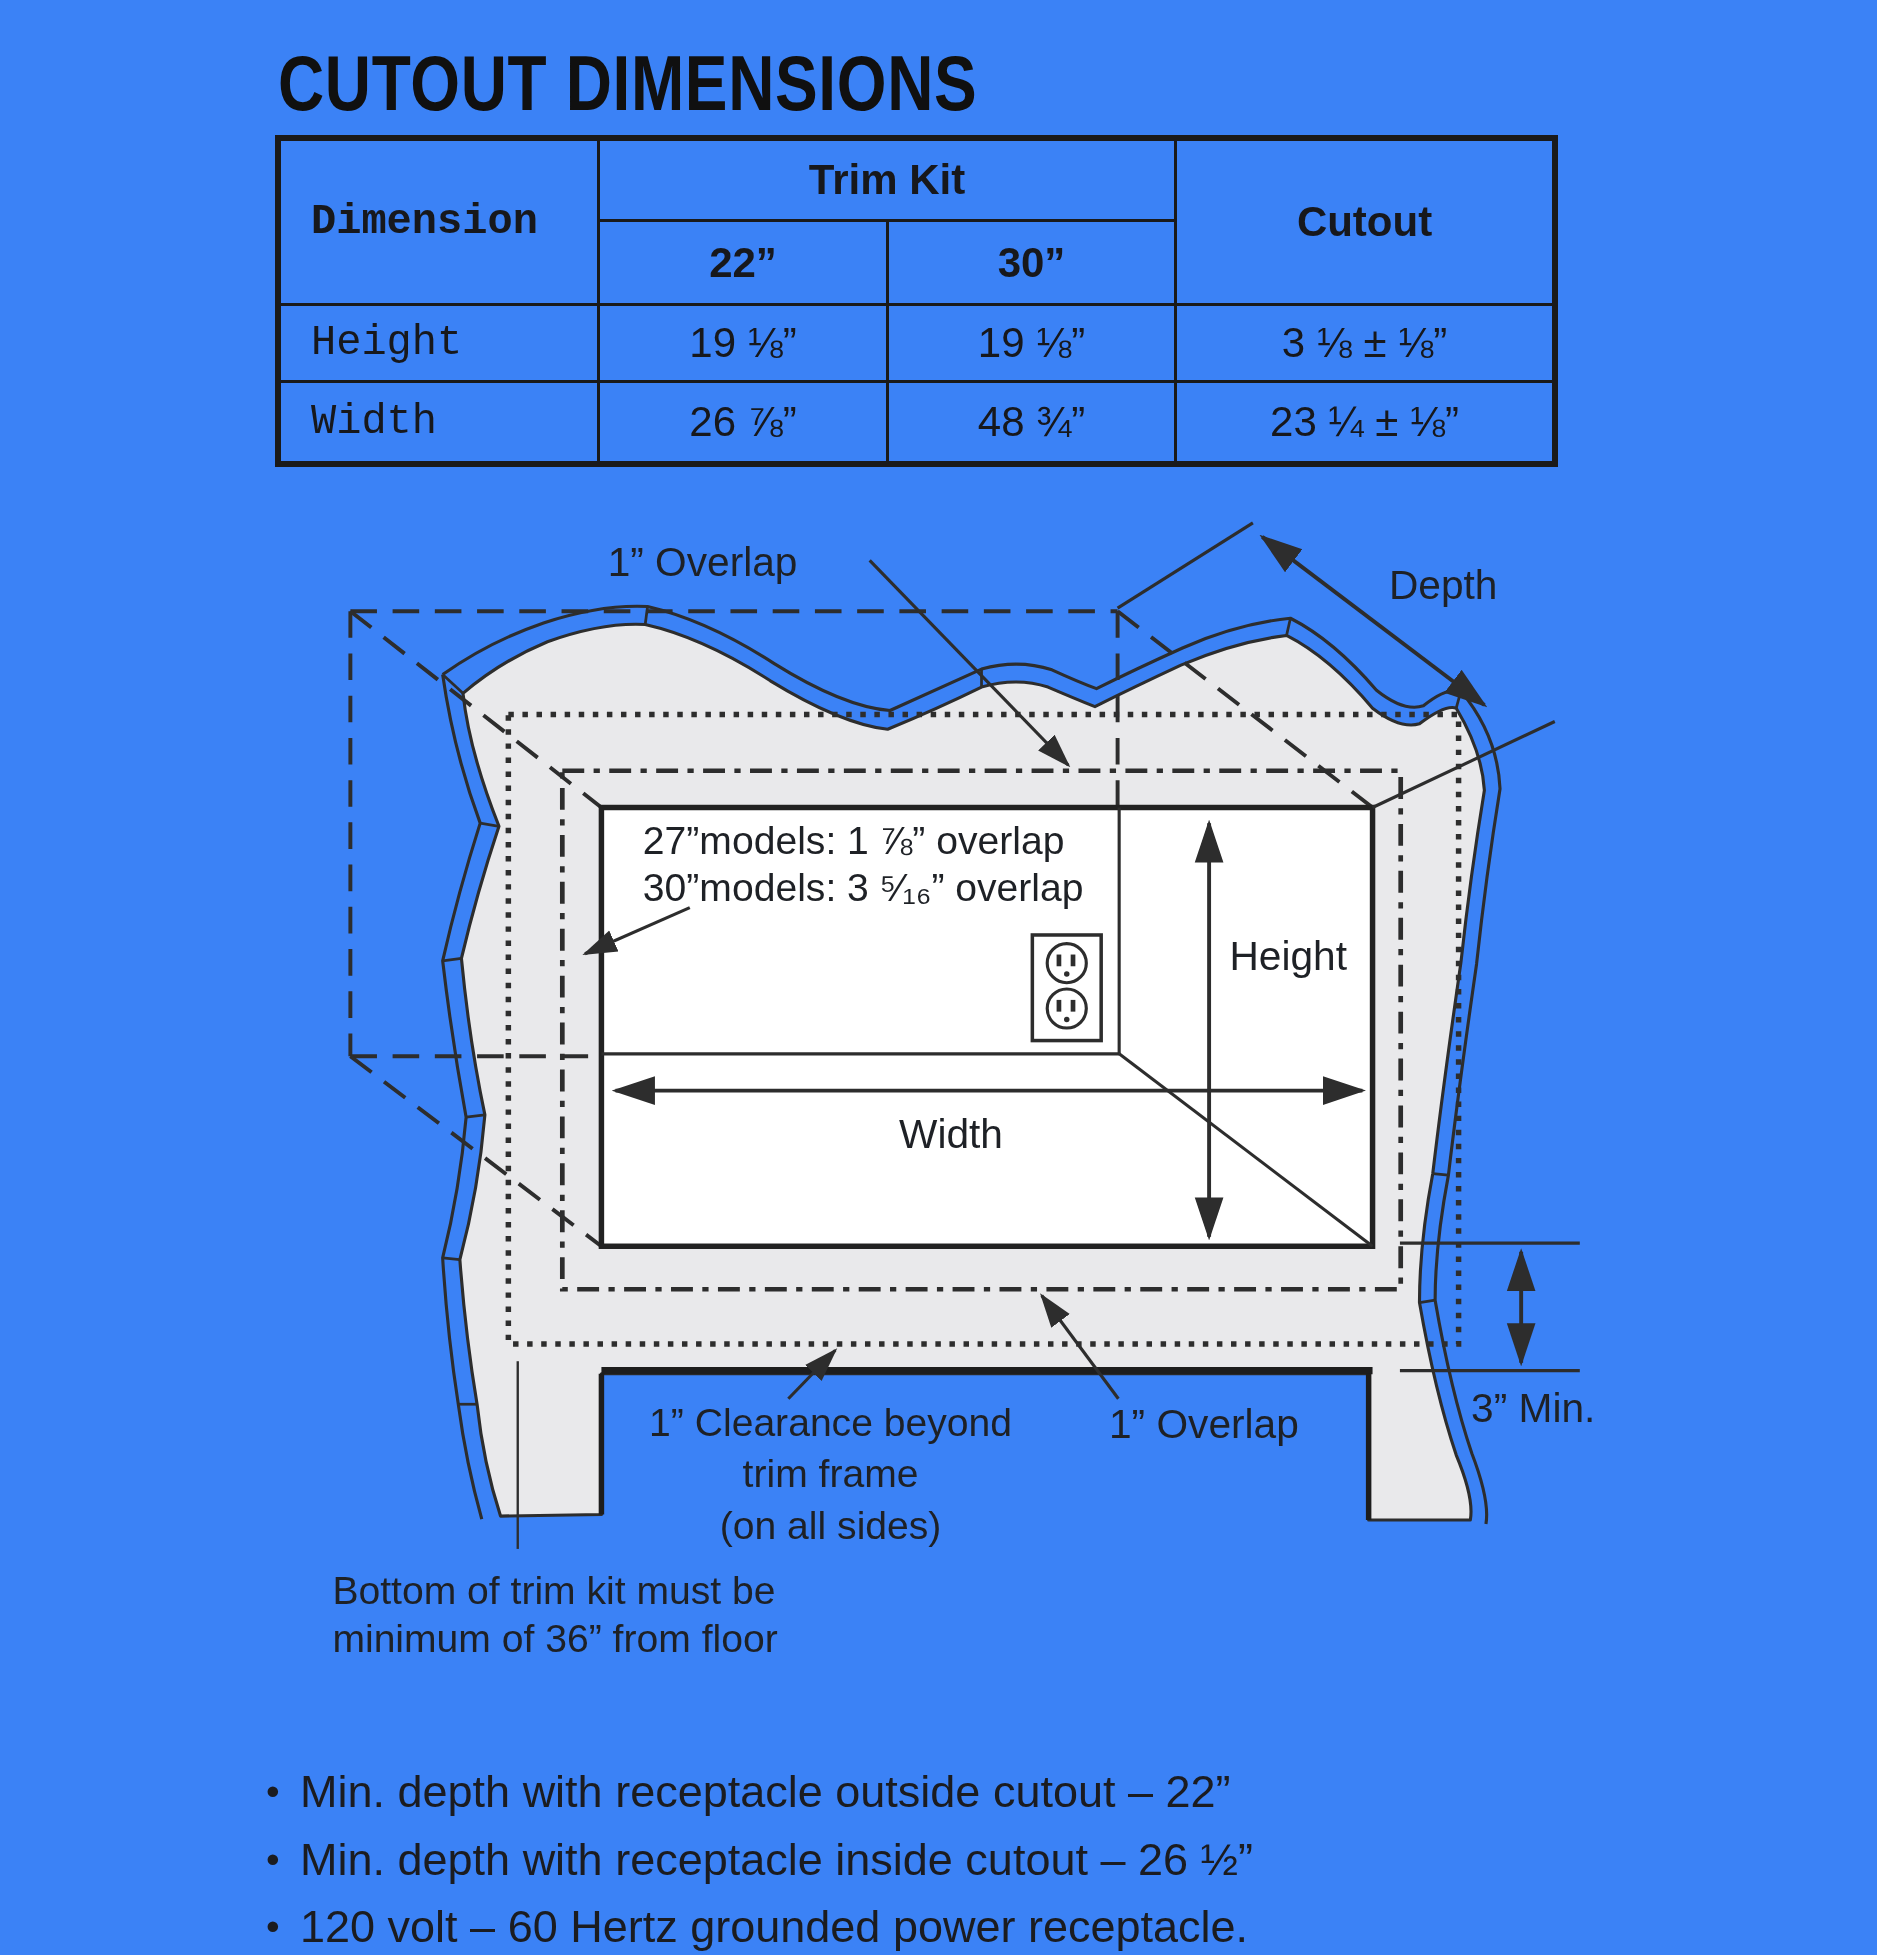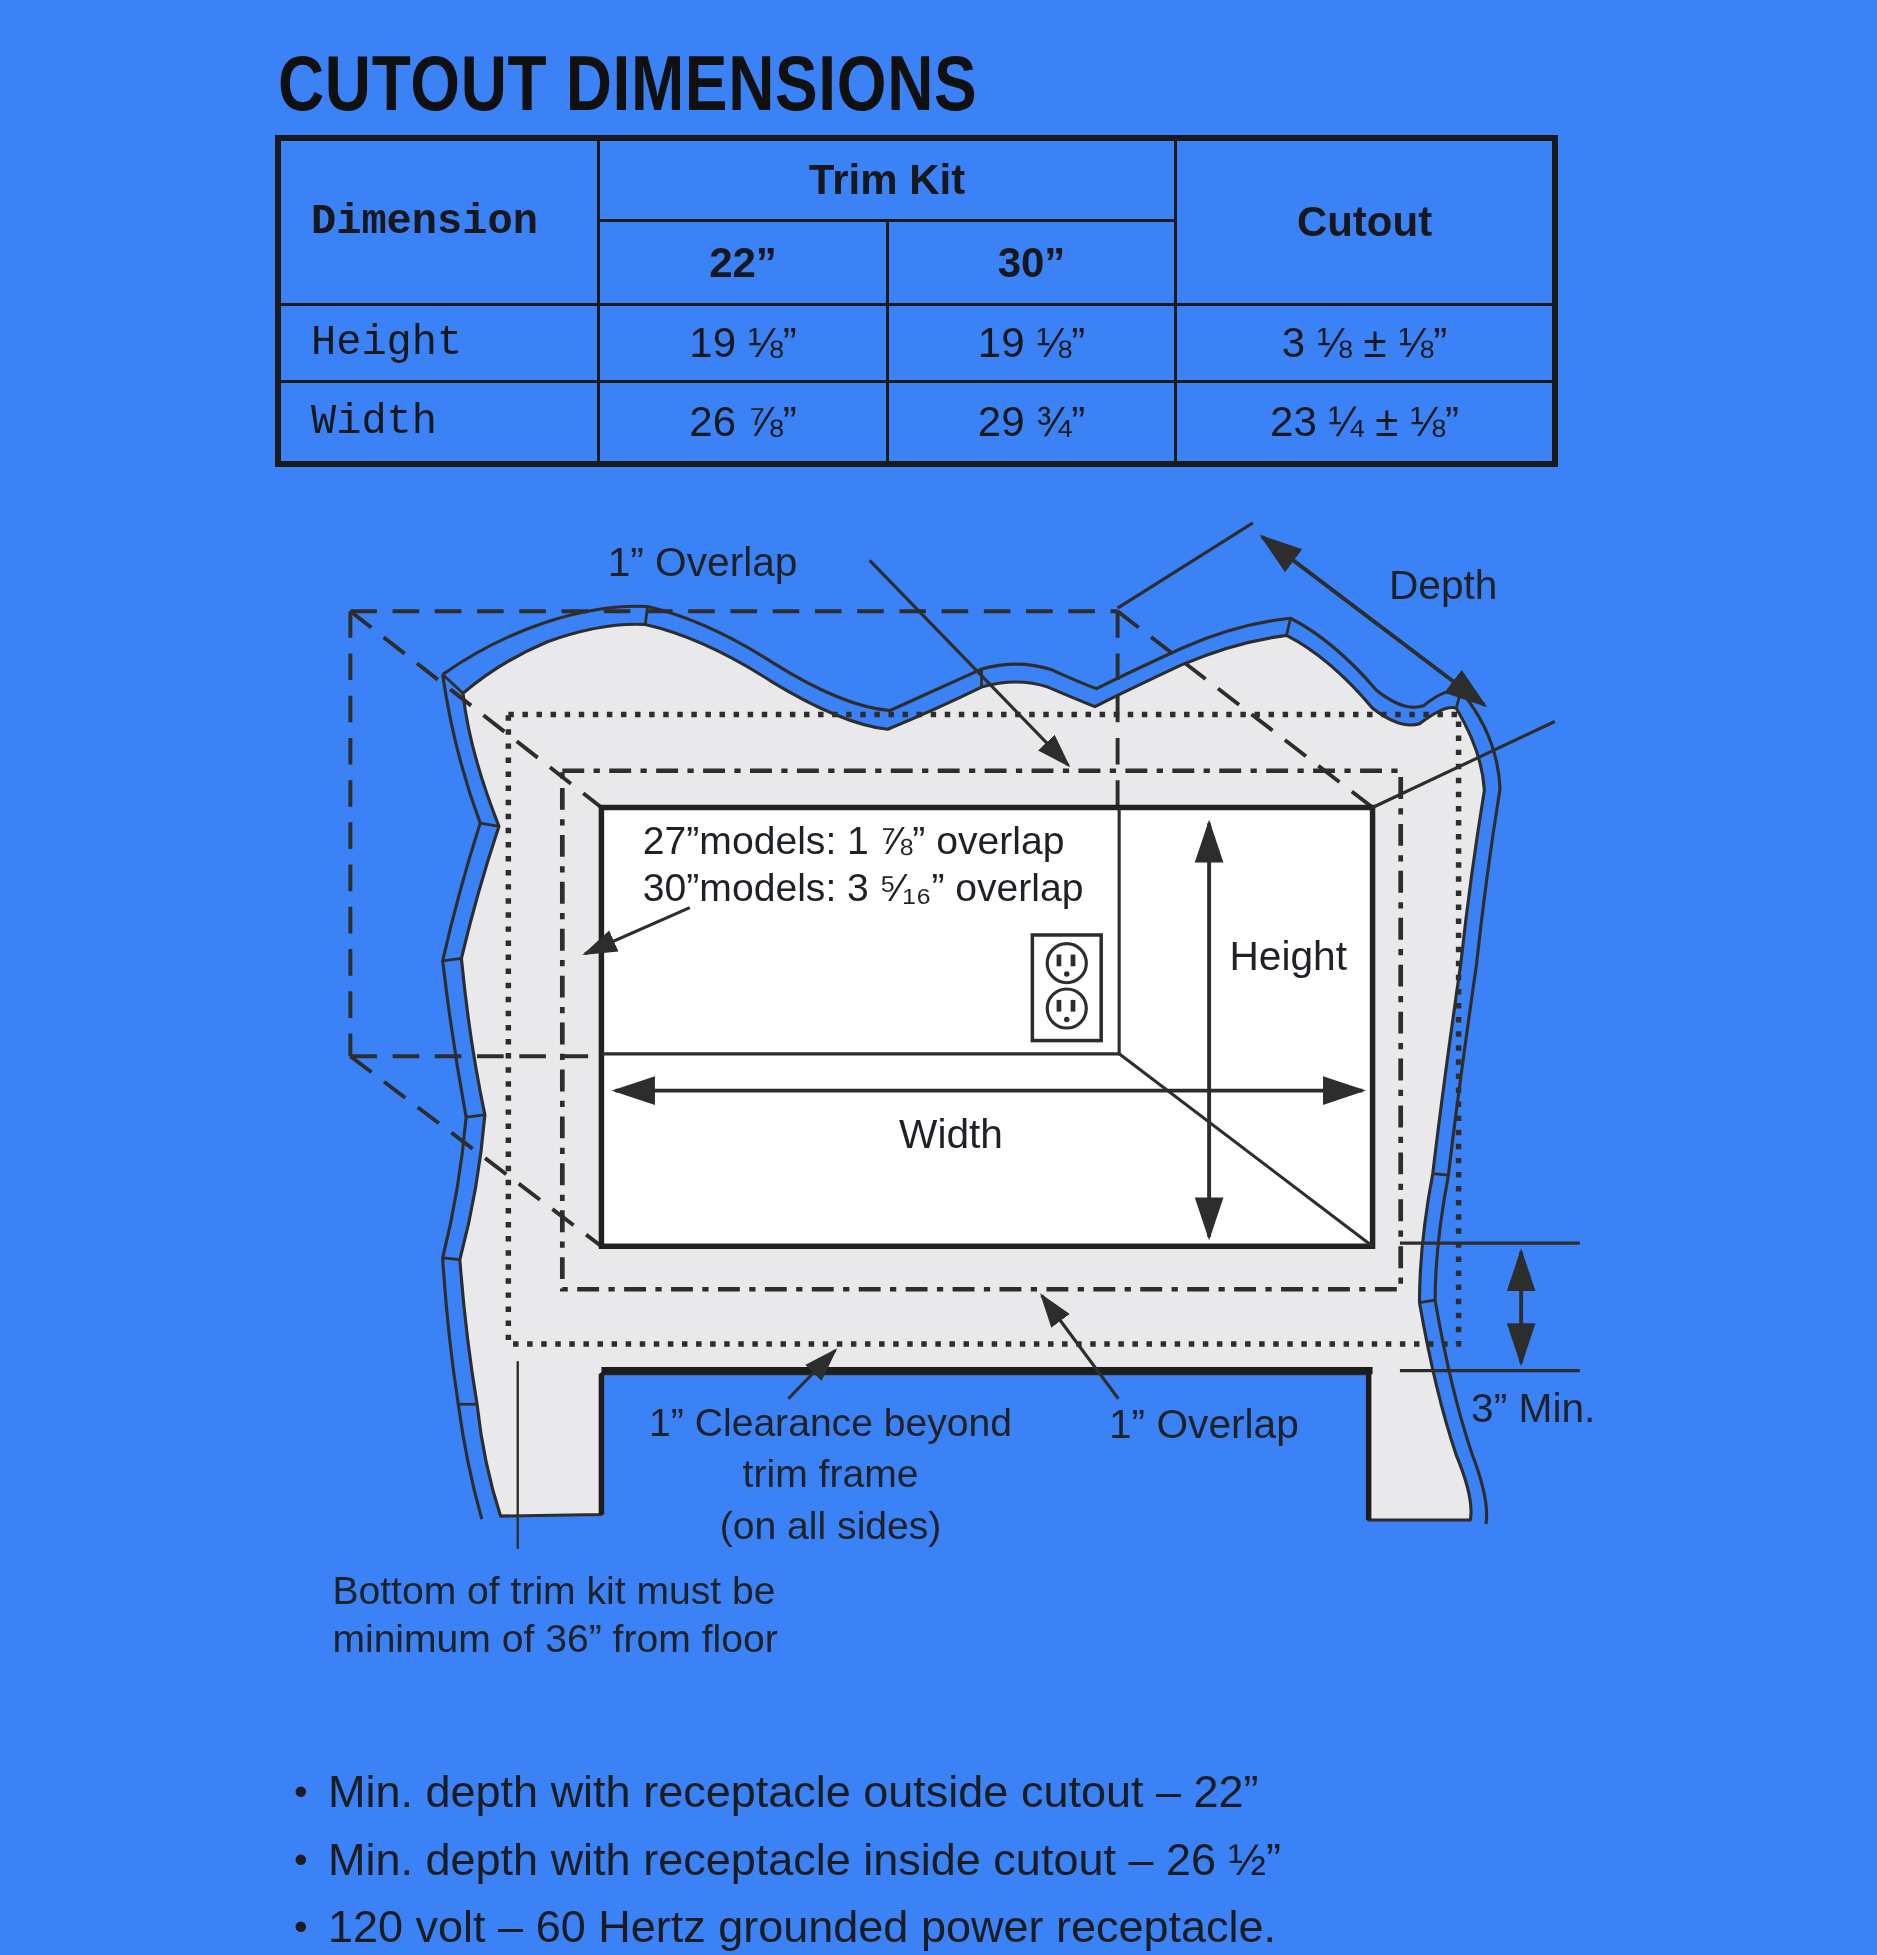--- a/index.html
+++ b/index.html
@@ -17,21 +17,21 @@
   table.dims{
     border-collapse:collapse;width:100%;height:100%;table-layout:fixed;
     font-size:42px;color:#17181c;
   }
   table.dims td{
     border:3.9px solid #1a1a1a;text-align:center;vertical-align:middle;padding:0;
   }
   table.dims{border:3.1px solid #1a1a1a;outline:3.1px solid #1a1a1a;outline-offset:-0.8px;}
   table.dims td.lbl{text-align:left;padding-left:30px;font-family:Liberation Mono, monospace;}
   table.dims td.hdr{font-weight:bold;}
-  .bullet-line{position:absolute;left:294px;font-size:45px;color:#1b1c20;white-space:nowrap;}
+  .bullet-line{position:absolute;left:266px;font-size:45px;color:#1b1c20;white-space:nowrap;}
   .bullet-line .dot{display:inline-block;width:34px;font-size:39px;vertical-align:1.6px;}
 </style>
 </head>
 <body>
 
 <div id="page">
 
   <div id="page-title">CUTOUT DIMENSIONS</div>
 
   <div id="dim-table-wrap">
@@ -54,21 +54,21 @@
       </tr>
       <tr style="height:77px">
         <td class="lbl">Height</td>
         <td>19 ⅛”</td>
         <td>19 ⅛”</td>
         <td>3 ⅛ ± ⅛”</td>
       </tr>
       <tr style="height:81px">
         <td class="lbl">Width</td>
         <td>26 ⅞”</td>
-        <td>29 ¾”</td>
+        <td>48 ¾”</td>
         <td>23 ¼ ± ⅛”</td>
       </tr>
     </tbody>
       </table>
   </div>
 
   <svg id="diagram-svg" width="1877" height="1956" viewBox="0 0 2400 2500">
     <defs>
       <marker id="arr" viewBox="0 0 12 8" refX="11" refY="4" markerWidth="11" markerHeight="8" orient="auto-start-reverse">
         <path d="M0,0 L12,4 L0,8 Z" fill="#2d2d2d"></path>

